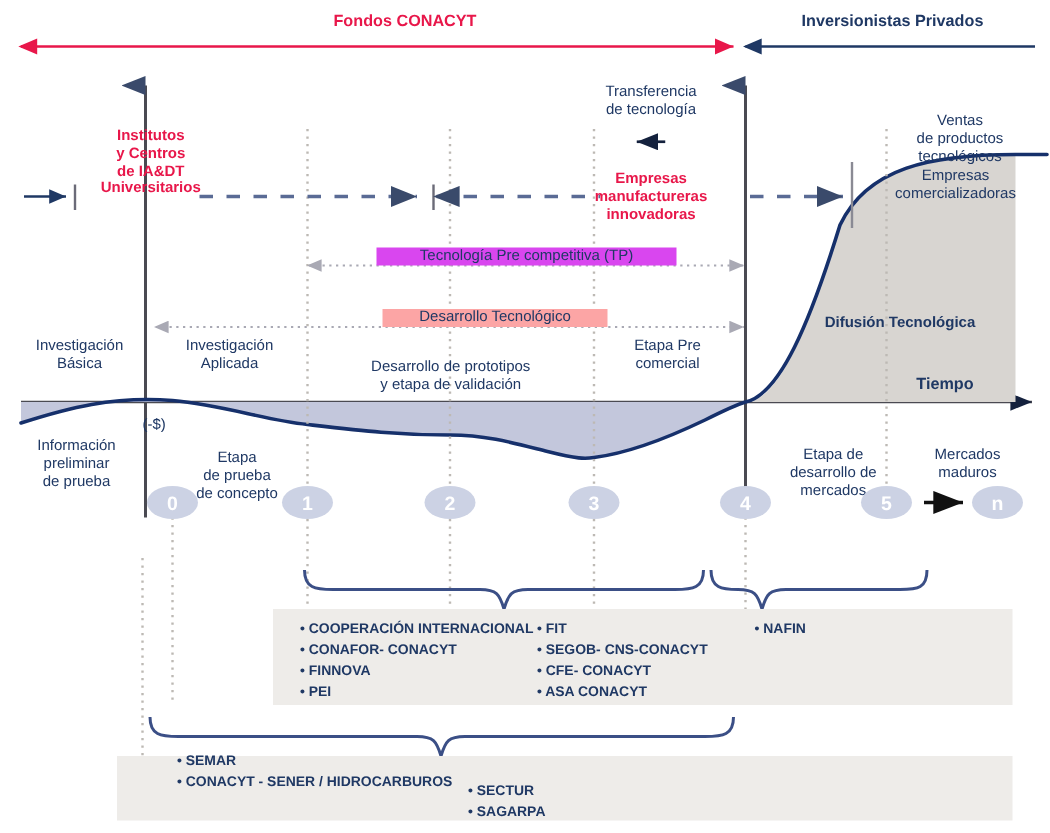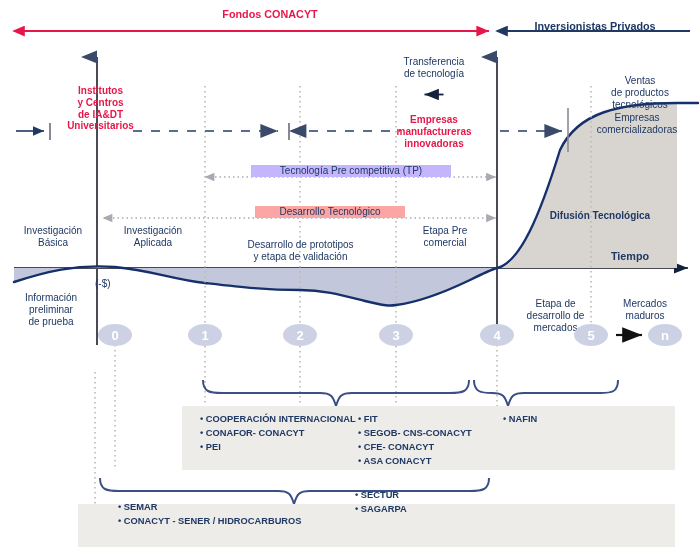--- a/index.html
+++ b/index.html
@@ -146,21 +146,21 @@
       <rect x="540" y="406" width="135" height="64" fill="#eeece9"></rect>
       <rect x="78" y="504" width="597" height="43" fill="#eeece9"></rect>
     </g>
 
     <g>
       <line x1="616" y1="335" x2="642" y2="335" stroke="#111111" stroke-width="2.2" marker-end="url(#arrBlk)"></line>
     </g>
   </svg>
 
   <div class="lbl t11 bold red" style="left:180px;top:8px;width:180px;">Fondos CONACYT</div>
-  <div class="lbl t11 bold navy" style="left:500px;top:20px;width:190px;">Inversionistas Privados</div>
+  <div class="lbl t11 bold navy" style="left:500px;top:8px;width:190px;">Inversionistas Privados</div>
 
   <div class="lbl t10 red" style="left:58px;top:85px;width:85px;">
     <div>Institutos</div>
     <div>y Centros</div>
     <div>de IA&amp;DT</div>
     <div>Universitarios</div>
   </div>
 
   <div class="lbl t10 navy" style="left:384px;top:56px;width:100px;">
     <div>Transferencia</div>
@@ -183,21 +183,21 @@
     <div>Empresas</div>
     <div>comercializadoras</div>
   </div>
 
   <div class="lbl t10 navy" style="left:530px;top:210px;width:140px;font-weight:bold;">Difusión Tecnológica</div>
 
   <div class="lbl t11 bold navy" style="left:600px;top:250px;width:60px;">Tiempo</div>
 
   <div class="lbl t10 navy" style="left:95px;top:278px;width:40px;text-align:left;">(-$)</div>
 
-  <div class="lbl t10 navy" style="left:251px;top:165px;width:200px;background:#c4b5fd;">Tecnología Pre competitiva (TP)</div>
+  <div class="lbl t10 navy" style="left:251px;top:165px;width:200px;background:#d946ef;">Tecnología Pre competitiva (TP)</div>
   <div class="lbl t10 navy" style="left:255px;top:206px;width:150px;background:#fca5a5;">Desarrollo Tecnológico</div>
 
   <div class="lbl t10 navy" style="left:8px;top:225px;width:90px;">
     <div>Investigación</div>
     <div>Básica</div>
   </div>
   <div class="lbl t10 navy" style="left:103px;top:225px;width:100px;">
     <div>Investigación</div>
     <div>Aplicada</div>
   </div>
@@ -208,20 +208,25 @@
   <div class="lbl t10 navy" style="left:400px;top:225px;width:90px;">
     <div>Etapa Pre</div>
     <div>comercial</div>
   </div>
 
   <div class="lbl t10 navy" style="left:6px;top:292px;width:90px;">
     <div>Información</div>
     <div>preliminar</div>
     <div>de prueba</div>
   </div>
+  <div class="lbl t10 navy" style="left:113px;top:300px;width:90px;">
+    <div>Etapa</div>
+    <div>de prueba</div>
+    <div>de concepto</div>
+  </div>
   <div class="lbl t10 navy" style="left:508px;top:298px;width:95px;">
     <div>Etapa de</div>
     <div>desarrollo de</div>
     <div>mercados</div>
   </div>
   <div class="lbl t10 navy" style="left:606px;top:298px;width:78px;">
     <div>Mercados</div>
     <div>maduros</div>
   </div>
 
@@ -243,33 +248,34 @@
   <div class="stage-num" style="left:574px;top:324px;">
       <span>5</span>
     </div>
   <div class="stage-num" style="left:648px;top:324px;">
       <span>n</span>
     </div>
 
   <div class="listcol" style="left:200px;top:412px;">
     <div>• COOPERACIÓN INTERNACIONAL</div>
     <div>• CONAFOR- CONACYT</div>
+    <div>• FINNOVA</div>
     <div>• PEI</div>
   </div>
   <div class="listcol" style="left:358px;top:412px;">
     <div>• FIT</div>
     <div>• SEGOB- CNS-CONACYT</div>
     <div>• CFE- CONACYT</div>
     <div>• ASA CONACYT</div>
   </div>
   <div class="listcol" style="left:503px;top:412px;">
     <div>• NAFIN</div>
   </div>
   <div class="listcol" style="left:118px;top:500px;">
     <div>• SEMAR</div>
     <div>• CONACYT - SENER / HIDROCARBUROS</div>
   </div>
-  <div class="listcol" style="left:312px;top:488px;margin-left:43px;">
+  <div class="listcol" style="left:312px;top:520px;">
     <div>• SECTUR</div>
     <div>• SAGARPA</div>
   </div>
 
 </div>
 
 </body></html>

